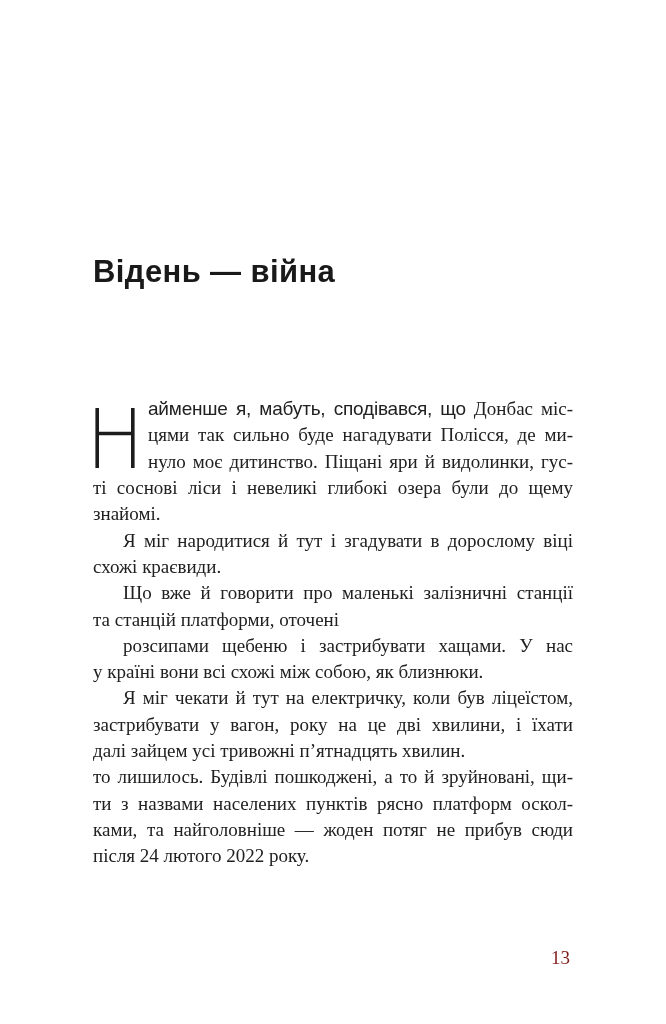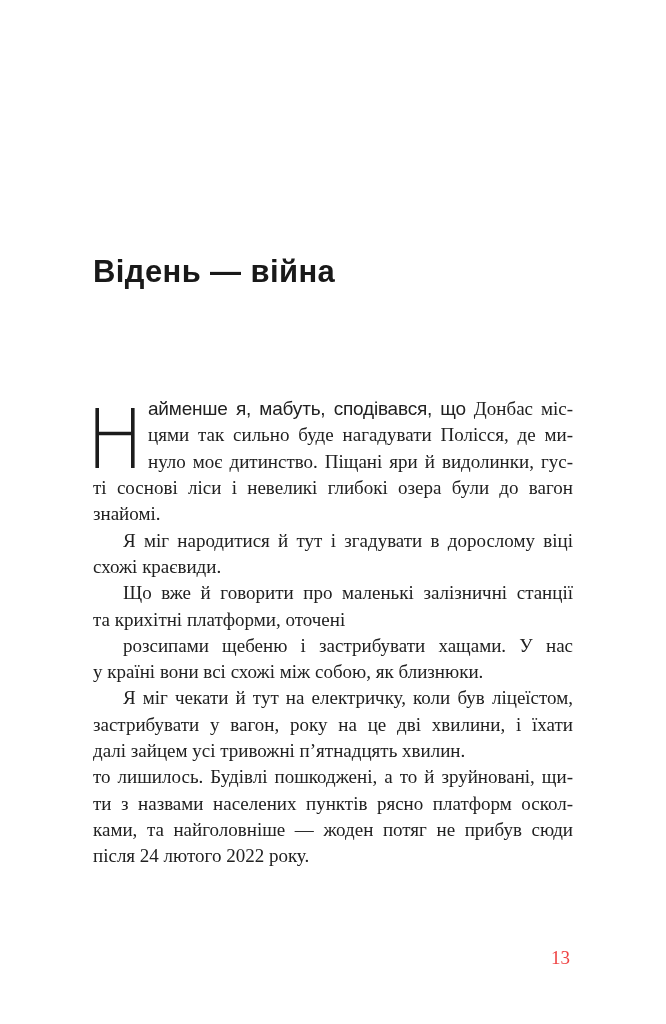--- a/index.html
+++ b/index.html
@@ -52,21 +52,21 @@
     left: 2px;
     top: 12px;
   }
   .drop-cap svg { display: block; }
   .page-number {
     position: absolute;
     right: 96px;
     top: 948px;
     font-size: 19px;
     line-height: 1;
-    color: #ef4444;
+    color: #7f1d1d;
     font-family: "Liberation Serif", serif;
   }
 </style>
 </head>
 <body>
 
 <div class="page">
 
   <h1 class="chapter-title">Відень — війна</h1>
 
@@ -78,26 +78,26 @@
         <line x1="37.8" y1="0" x2="37.8" y2="60" stroke="#1c1c1c" stroke-width="3.6"></line>
         <line x1="2" y1="25.5" x2="38" y2="25.5" stroke="#1c1c1c" stroke-width="3.4"></line>
       </svg>
     </span>
 
     <div class="line j w"><span class="lead-bold">айменше я, мабуть, сподівався, що</span><span> Донбас міс-</span></div>
 
     <div id="lines">
         <div class="line j w">цями так сильно буде нагадувати Полісся, де ми-</div>
         <div class="line j w">нуло моє дитинство. Піщані яри й видолинки, гус-</div>
-        <div class="line j">ті соснові ліси і невеликі глибокі озера були до вагон</div>
+        <div class="line j">ті соснові ліси і невеликі глибокі озера були до щему</div>
         <div class="line">знайомі.</div>
         <div class="line j ind">Я міг народитися й тут і згадувати в дорослому віці</div>
         <div class="line">схожі краєвиди.</div>
         <div class="line j ind">Що вже й говорити про маленькі залізничні станції</div>
-        <div class="line">та крихітні платформи, оточені</div>
+        <div class="line">та станцій платформи, оточені</div>
         <div class="line j ind">розсипами щебеню і застрибувати хащами. У нас</div>
         <div class="line">у країні вони всі схожі між собою, як близнюки.</div>
         <div class="line j ind">Я міг чекати й тут на електричку, коли був ліцеїстом,</div>
         <div class="line j">застрибувати у вагон, року на це дві хвилини, і їхати</div>
         <div class="line">далі зайцем усі тривожні п’ятнадцять хвилин.</div>
         <div class="line j">то лишилось. Будівлі пошкоджені, а то й зруйновані, щи-</div>
         <div class="line j">ти з назвами населених пунктів рясно платформ оскол-</div>
         <div class="line j">ками, та найголовніше — жоден потяг не прибув сюди</div>
         <div class="line">після 24 лютого 2022 року.</div>
       </div>

